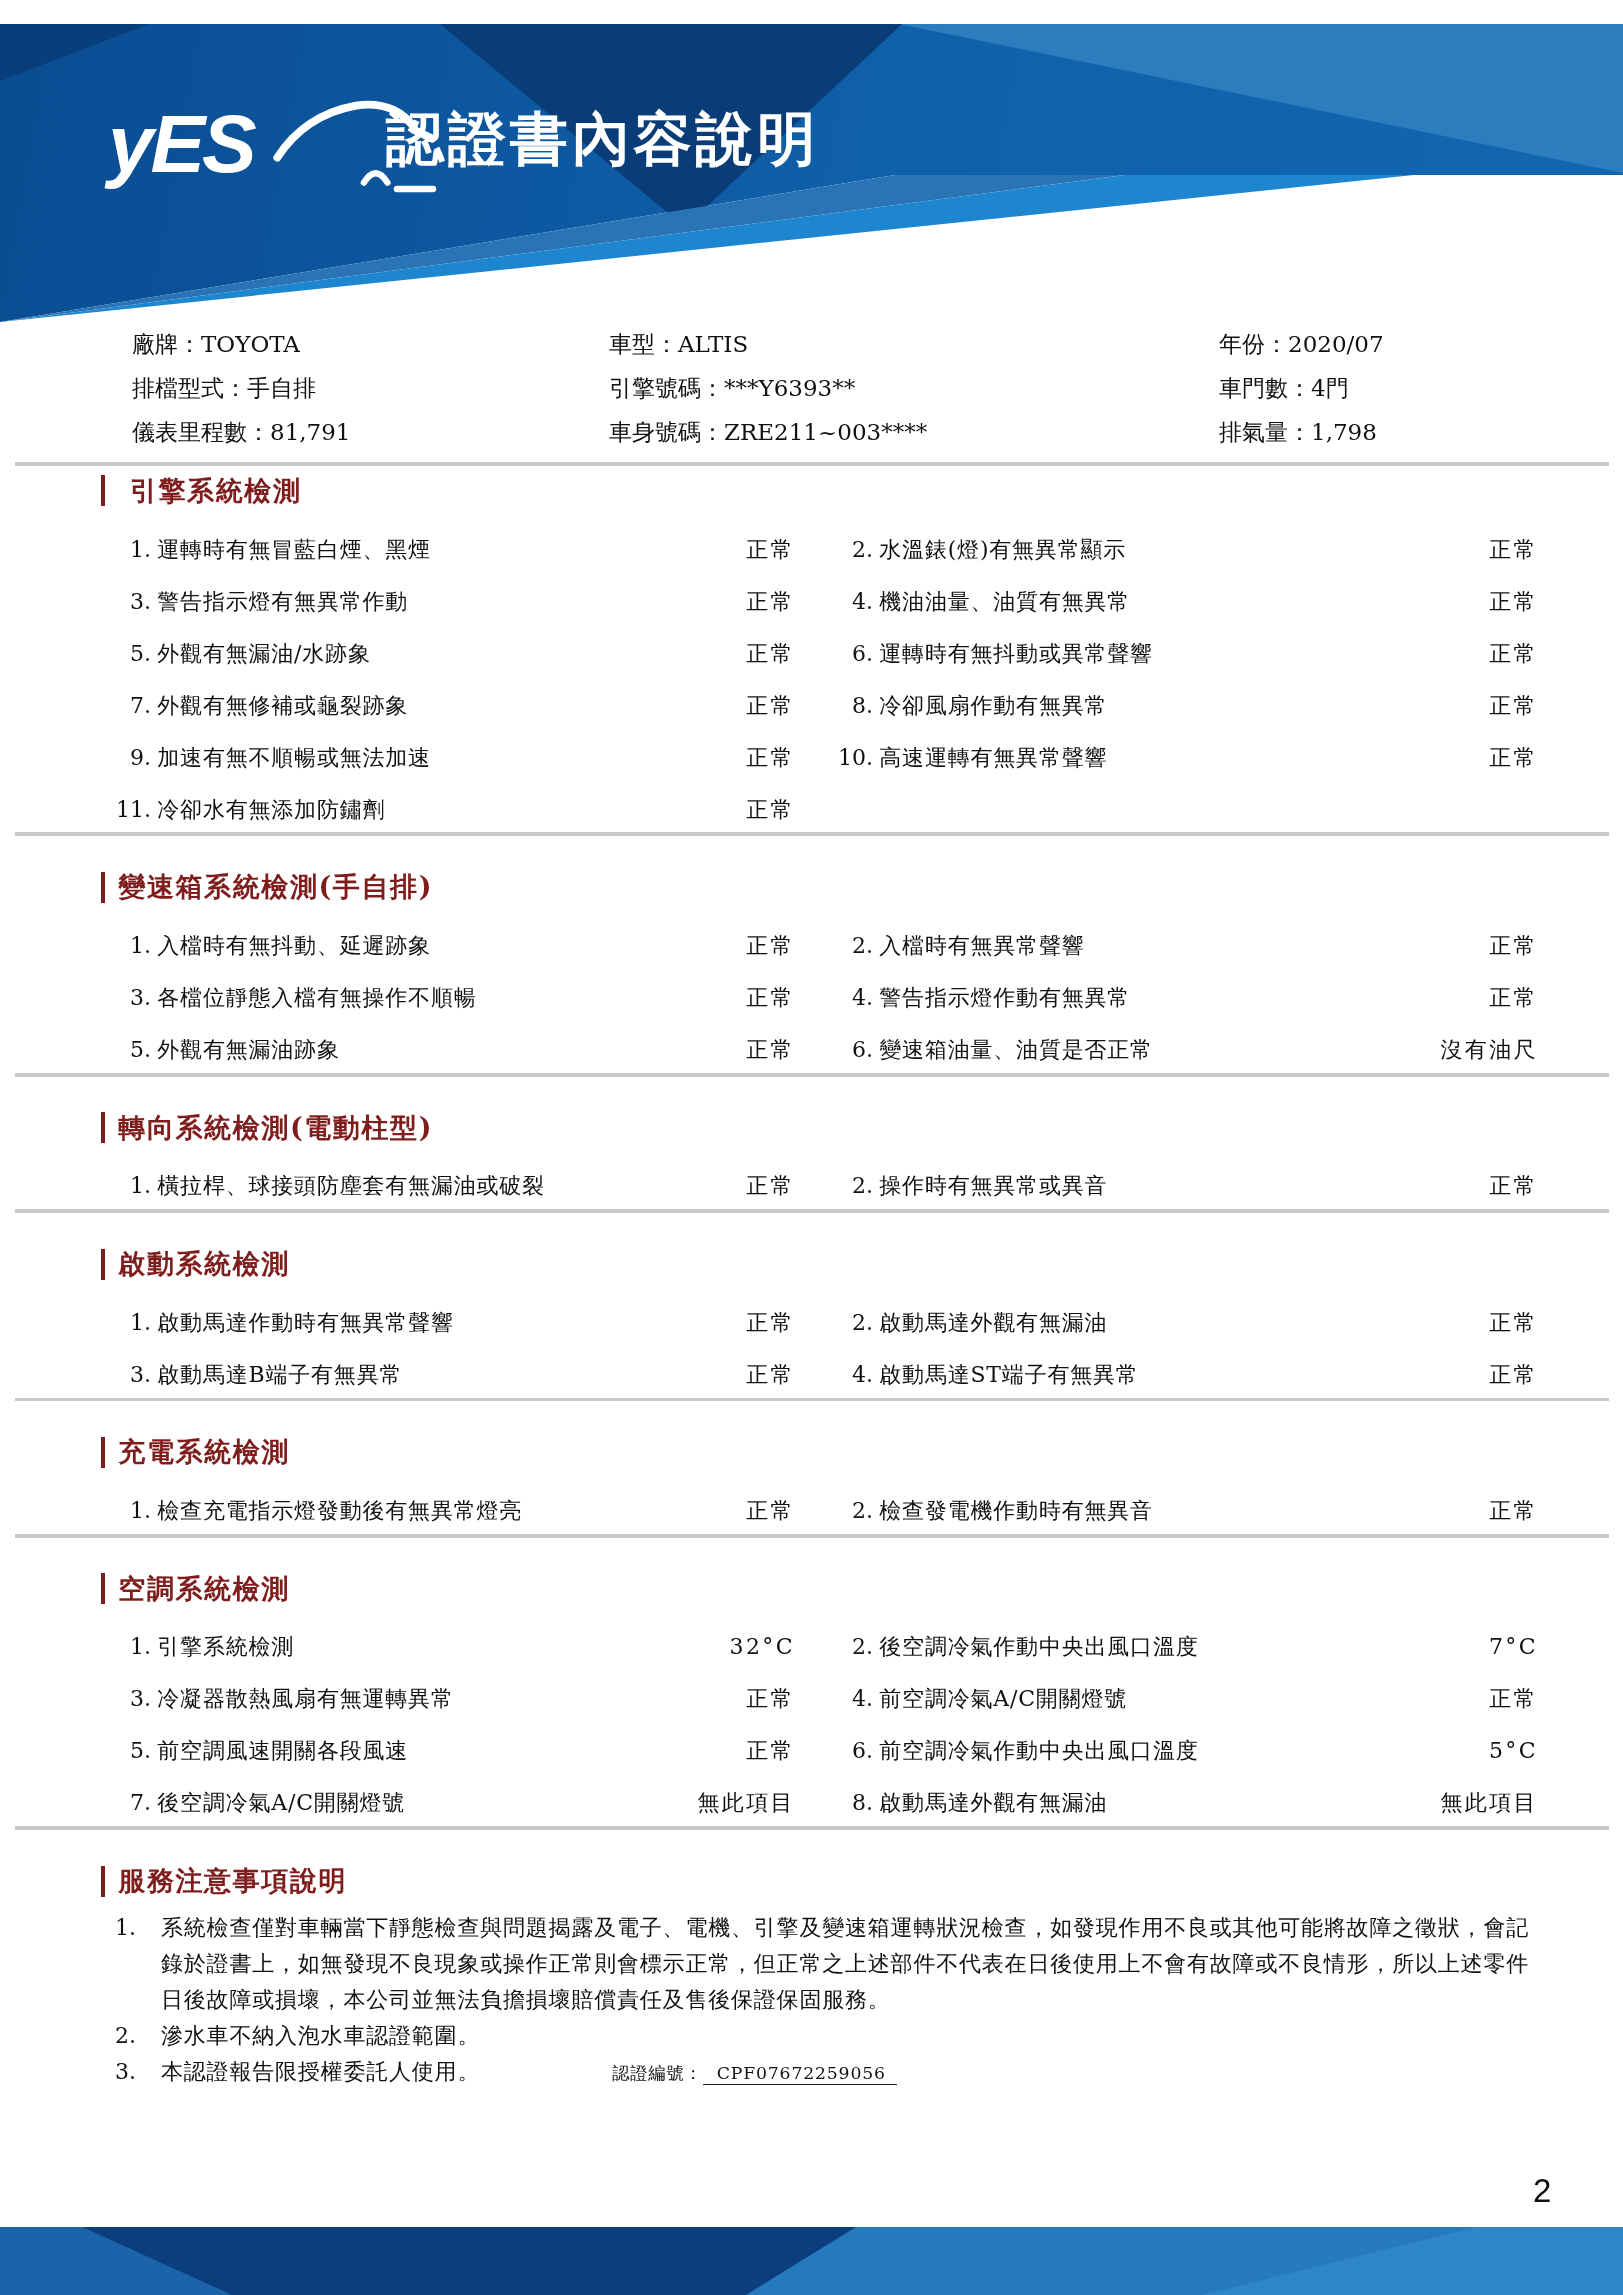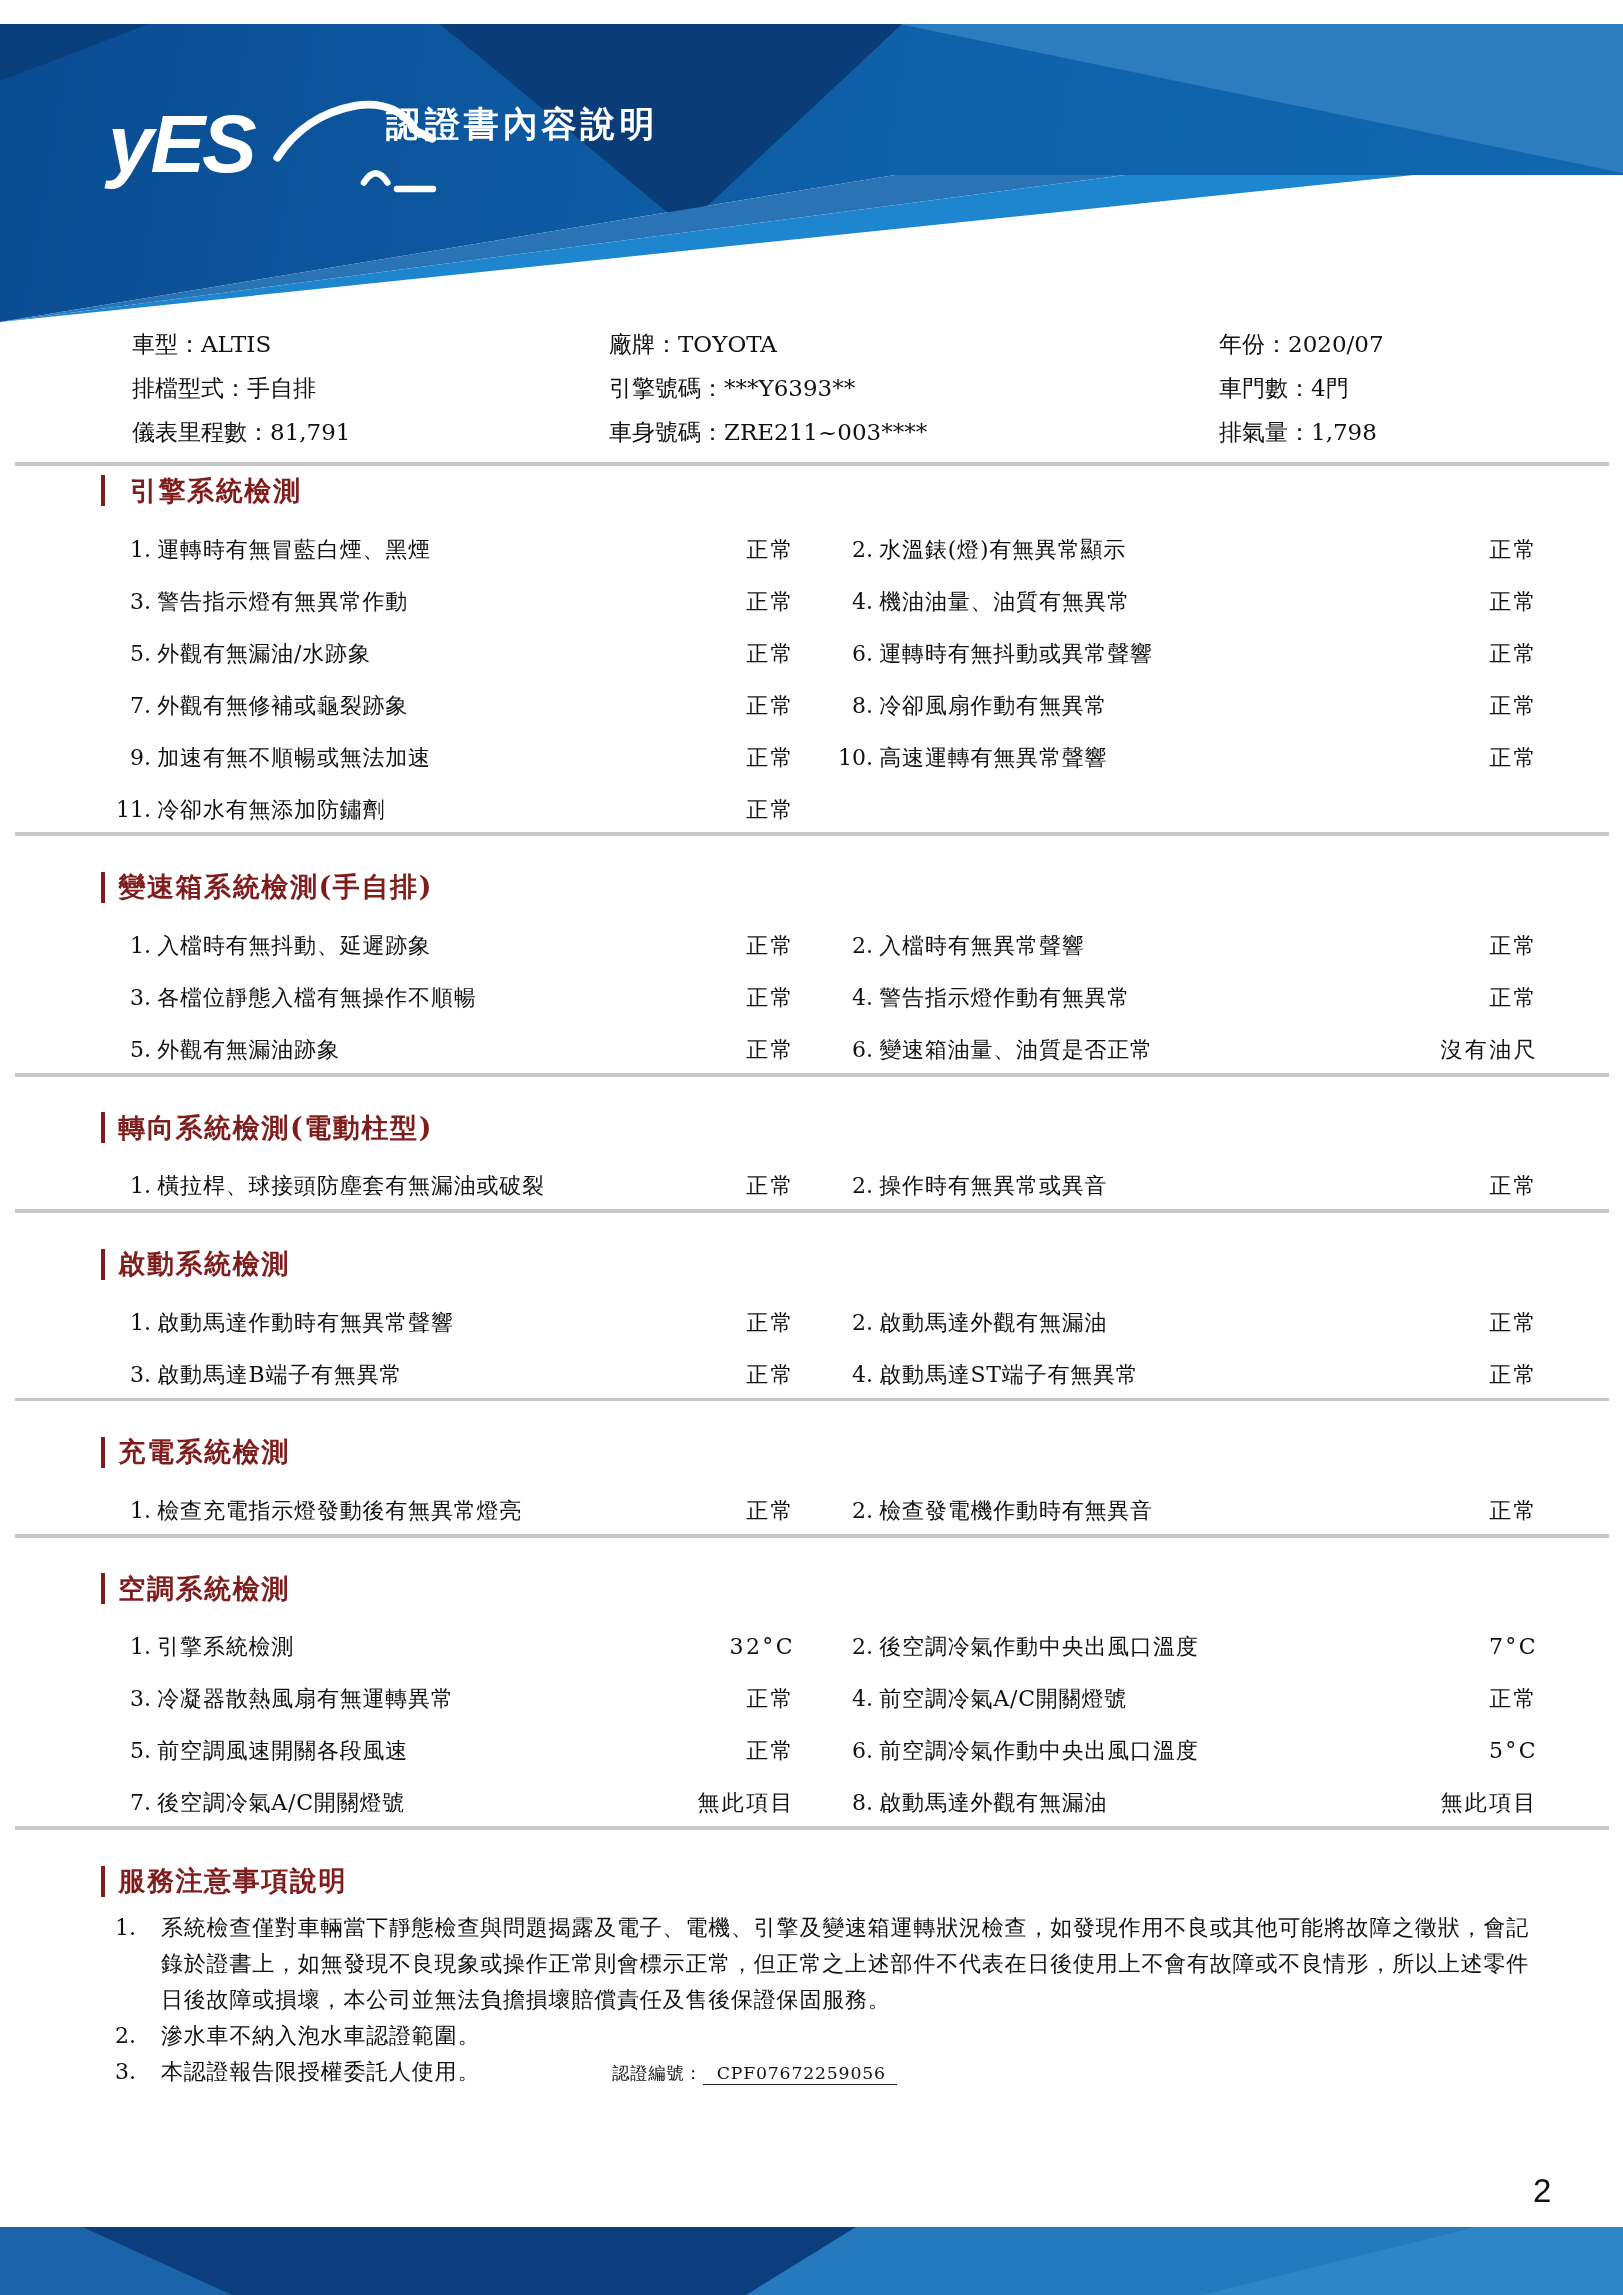--- a/index.html
+++ b/index.html
@@ -17,21 +17,21 @@
   .hdr-v{background:#0a3c77;clip-path:polygon(440px 0,902px 0,685px 203px);}
   .hdr-stripe-med{background:#2a74b6;clip-path:polygon(0 298px,895px 151px,1125px 151px);}
   .hdr-stripe-light{background:#1d86cf;clip-path:polygon(0 298px,1125px 151px,1414px 151px);}
   .hdr-corner{background:#083e7a;clip-path:polygon(0 0,149px 0,0 57px);}
   .logo{position:absolute;left:108px;top:61px;width:283px;height:126px;color:#fff;}
   .logo-text{font-family:"Liberation Sans","DejaVu Sans",sans-serif;font-weight:900;
     font-style:italic;font-size:82px;line-height:118px;letter-spacing:-3.1px;}
   .logo-car{position:absolute;left:163px;top:-3.1px;}
   h1.page-title{position:absolute;left:386px;top:77px;margin:0;color:#fff;
     font-family:"Liberation Sans","DejaVu Sans",sans-serif;font-weight:800;
-    font-size:35px;letter-spacing:3.9px;}
+    font-size:58px;letter-spacing:3.9px;}
   
   main{position:absolute;top:314px;left:0;width:1437px;padding:0 86px 0 101px;}
   .info-grid{display:grid;grid-template-columns:477px 610px 349px;padding:7.9px 0 0 31px;
     font-size:23px;}
   .info-cell{line-height:44px;white-space:nowrap;}
   hr.rule{height:3.9px;background:#c8c8c8;border:0;margin:7.9px -71px 0 -86px;}
   .section .rule{margin-top:7.9px;}
   .sec-title{display:flex;align-items:center;gap:13.4px;margin-top:32px;height:38px;}
   #sections .section:first-child .sec-title{margin-top:6.3px;gap:25px;}
   .sec-bar{width:3.9px;height:31px;background:#7f1d1d;flex:none;}
@@ -75,22 +75,22 @@
         <path d="M8 96 C30 62 64 38 108 30 C146 24 172 40 184 62 L205 72" fill="none" stroke="#ffffff" stroke-width="10" stroke-linecap="round"></path>
         <path d="M118 128 q15 -24 30 0" fill="none" stroke="#ffffff" stroke-width="8" stroke-linecap="round"></path>
         <path d="M160 136 l46 0" fill="none" stroke="#ffffff" stroke-width="8" stroke-linecap="round"></path>
       </svg>
     </div>
     <h1 class="page-title">認證書內容說明</h1>
   </header>
 
   <main>
     <div class="info-grid" id="info-grid">
+        <div class="info-cell">廠牌：TOYOTA</div>
         <div class="info-cell">車型：ALTIS</div>
-        <div class="info-cell">廠牌：TOYOTA</div>
         <div class="info-cell">年份：2020/07</div>
         <div class="info-cell">排檔型式：手自排</div>
         <div class="info-cell">引擎號碼：***Y6393**</div>
         <div class="info-cell">車門數：4門</div>
         <div class="info-cell">儀表里程數：81,791</div>
         <div class="info-cell">車身號碼：ZRE211~003****</div>
         <div class="info-cell">排氣量：1,798</div>
       </div>
     <hr class="rule">
     <div id="sections">

